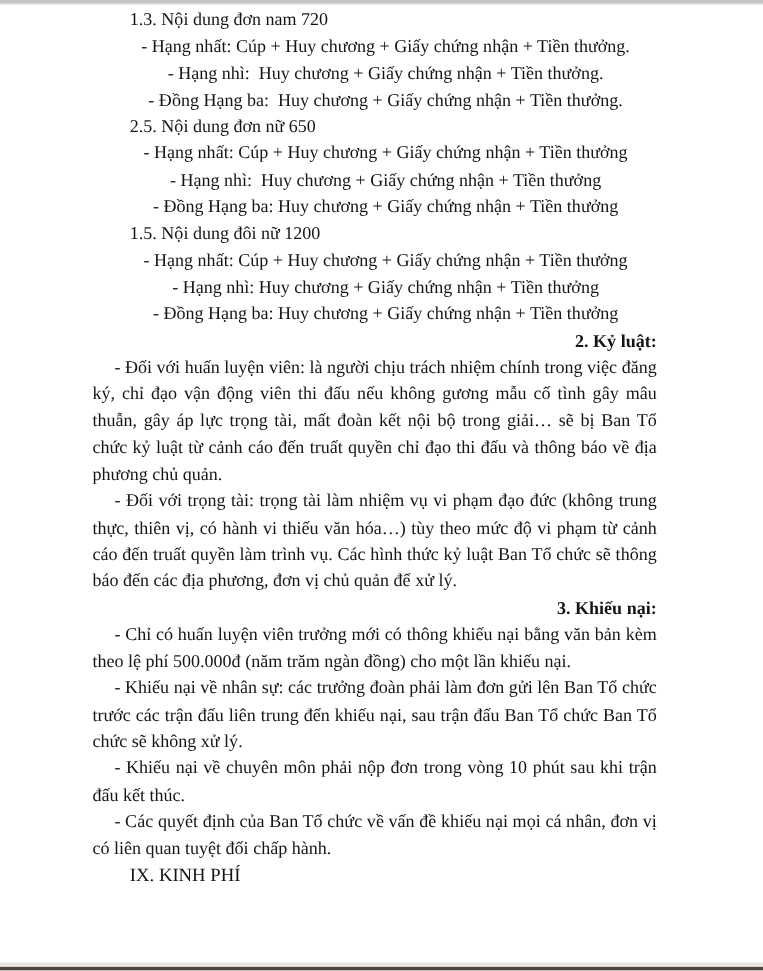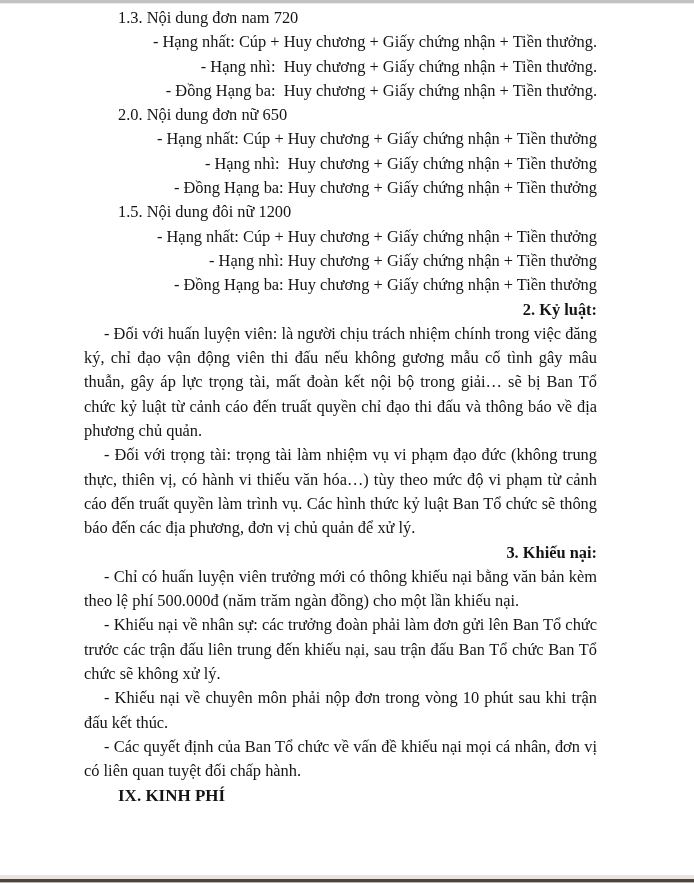--- a/index.html
+++ b/index.html
@@ -35,35 +35,35 @@
   .doc-body p {
     margin: 0;
     padding: 0;
   }
   .heading-sub {
     text-indent: 34px;
     text-align: left;
   }
   .list {
     text-indent: 20px;
-    text-align: right;
+    text-align: center;
     white-space: pre-wrap;
   }
   .para {
     text-indent: 20px;
     text-align: justify;
   }
   .heading-bold {
     text-indent: 26px;
     font-weight: bold;
     text-align: right;
   }
   .heading-major {
     text-indent: 34px;
-    font-weight: bold;
+    font-weight: normal;
     font-size: 17px;
     text-align: left;
   }
   .bottom-edge {
     position: absolute;
     left: 0; right: 0; bottom: 0;
     height: 8px;
   }
   .bottom-edge .band-light {
     height: 4px;
@@ -81,21 +81,21 @@
 </head>
 <body>
 
 <div class="top-edge"></div>
 
 <div class="doc-body">
     <p class="heading-sub">1.3. Nội dung đơn nam 720</p>
     <p class="list">- Hạng nhất: Cúp + Huy chương + Giấy chứng nhận + Tiền thưởng.</p>
     <p class="list">- Hạng nhì:  Huy chương + Giấy chứng nhận + Tiền thưởng.</p>
     <p class="list">- Đồng Hạng ba:  Huy chương + Giấy chứng nhận + Tiền thưởng.</p>
-    <p class="heading-sub">2.0. Nội dung đơn nữ 650</p>
+    <p class="heading-sub">2.5. Nội dung đơn nữ 650</p>
     <p class="list">- Hạng nhất: Cúp + Huy chương + Giấy chứng nhận + Tiền thưởng</p>
     <p class="list">- Hạng nhì:  Huy chương + Giấy chứng nhận + Tiền thưởng</p>
     <p class="list">- Đồng Hạng ba: Huy chương + Giấy chứng nhận + Tiền thưởng</p>
     <p class="heading-sub">1.5. Nội dung đôi nữ 1200</p>
     <p class="list">- Hạng nhất: Cúp + Huy chương + Giấy chứng nhận + Tiền thưởng</p>
     <p class="list">- Hạng nhì: Huy chương + Giấy chứng nhận + Tiền thưởng</p>
     <p class="list">- Đồng Hạng ba: Huy chương + Giấy chứng nhận + Tiền thưởng</p>
     <p class="heading-bold">2. Kỷ luật:</p>
     <p class="para">- Đối với huấn luyện viên: là người chịu trách nhiệm chính trong việc đăng ký, chỉ đạo vận động viên thi đấu nếu không gương mẫu cố tình gây mâu thuẫn, gây áp lực trọng tài, mất đoàn kết nội bộ trong giải… sẽ bị Ban Tổ chức kỷ luật từ cảnh cáo đến truất quyền chỉ đạo thi đấu và thông báo về địa phương chủ quản.</p>
     <p class="para">- Đối với trọng tài: trọng tài làm nhiệm vụ vi phạm đạo đức (không trung thực, thiên vị, có hành vi thiếu văn hóa…) tùy theo mức độ vi phạm từ cảnh cáo đến truất quyền làm trình vụ. Các hình thức kỷ luật Ban Tổ chức sẽ thông báo đến các địa phương, đơn vị chủ quản để xử lý.</p>

